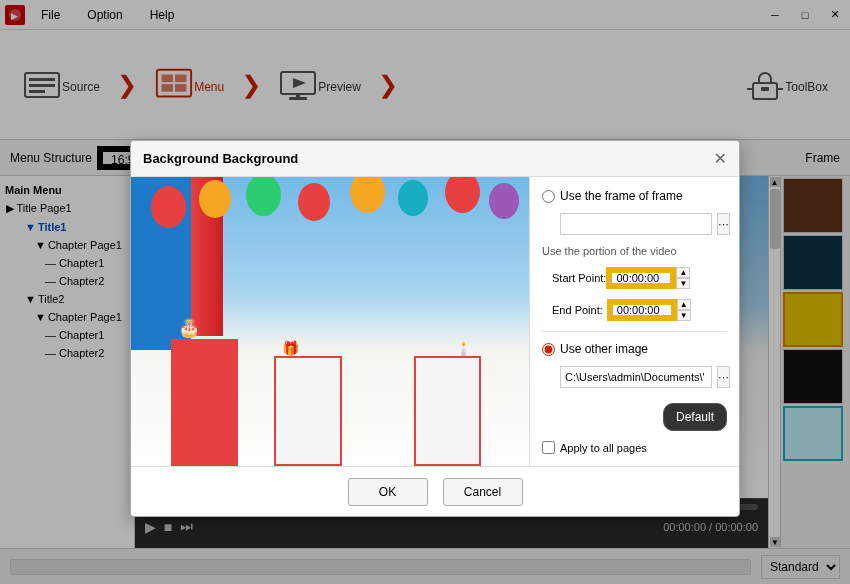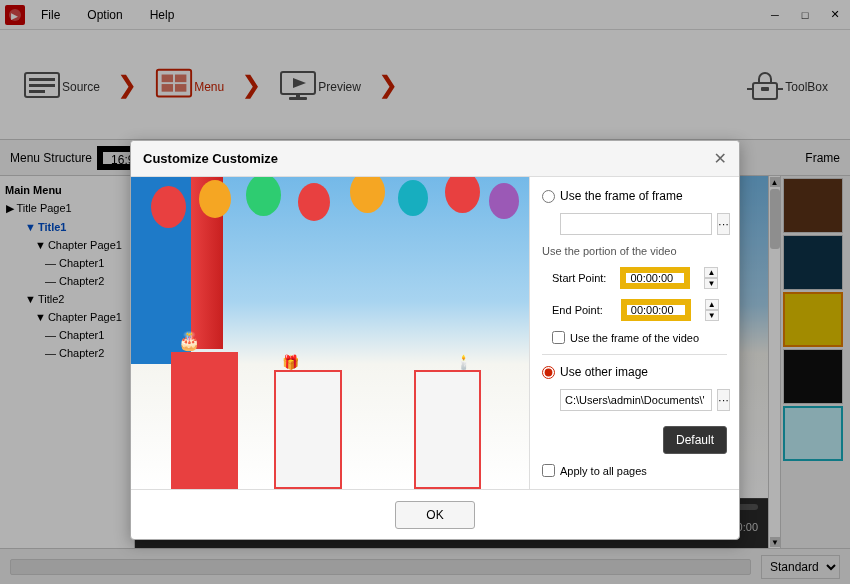--- a/index.html
+++ b/index.html
@@ -86,26 +86,26 @@
     .dialog-footer { height: 50px; border-top: 1px solid #ddd; display: flex; align-items: center; justify-content: center; gap: 15px; }
     .dialog-btn { width: 80px; height: 28px; border: 1px solid #aaa; background: #f5f5f5; cursor: pointer; border-radius: 3px; font-size: 12px; }
 
     
     .radio-row { display: flex; align-items: center; gap: 5px; font-size: 12px; }
     .radio-row input[type=radio] { cursor: pointer; }
     .input-row { display: flex; align-items: center; gap: 5px; }
     .text-field { height: 22px; border: 1px solid #ccc; flex: 1; padding: 0 4px; font-size: 11px; }
     .browse-btn { width: 24px; height: 22px; border: 1px solid #ccc; background: #f5f5f5; cursor: pointer; font-size: 11px; }
     .section-label { font-size: 11px; color: #555; }
-    .time-row { display: flex; align-items: center; gap: 14px; font-size: 11px; }
+    .time-row { display: flex; align-items: center; gap: 0; font-size: 11px; }
     .time-input { width: 75px; height: 22px; border: 6px solid #eab308; padding: 0 4px; font-size: 11px; }
     .spin-btn { width: 14px; height: 11px; border: 1px solid #ccc; background: #f5f5f5; cursor: pointer; display: flex; align-items: center; justify-content: center; font-size: 8px; }
     .checkbox-row { display: flex; align-items: center; gap: 5px; font-size: 11px; }
     .separator { height: 1px; background: #ddd; }
-    .default-btn { height: 28px; border: 1px solid #555; background: #333; color: #fff; cursor: pointer; border-radius: 3px; font-size: 12px; padding: 0 12px; }
+    .default-btn { height: 28px; border: 1px solid #555; background: #333; color: #fff; cursor: pointer; border-radius: 10px; font-size: 12px; padding: 0 12px; }
     .apply-row { display: flex; align-items: center; gap: 5px; font-size: 11px; }
 
     
     .scene-bg { position: absolute; inset: 0; background: linear-gradient(180deg, #74b9e8 0%, #a8d4f0 40%, #f5f5f0 55%, #fff 100%); }
     .blue-wall { position: absolute; top: 0; left: 0; width: 14%; height: 60%; background: #1e7ac8; }
     .red-curtain-l { position: absolute; top: 0; left: 14%; width: 8%; height: 55%; background: linear-gradient(90deg, #e84040, #c82020); }
 
     .b1 { width: 55px; height: 65px; background: #e84040; top: 5%; left: 5%; }
     .b2 { width: 50px; height: 60px; background: #f5a623; top: 2%; left: 15%; }
     .b3 { width: 55px; height: 65px; background: #2ecc71; top: 0%; left: 25%; }
@@ -340,21 +340,21 @@
   <select class="bottom-select">
     <option>Standard</option>
     <option>Custom</option>
   </select>
 </div>
 
 <div class="dialog-overlay">
   <div class="dialog" style="position:absolute; top:140px; left:130px; width:610px;">
 
     <div class="dialog-header">
-      <span class="dialog-title">Customize Customize</span>
+      <span class="dialog-title">Background Background</span>
       <span class="dialog-close">✕</span>
     </div>
 
     <div class="dialog-body">
 
       <div class="dialog-left" style="min-height:280px; background:#2a2a2a; position:relative; flex:1;">
 
         <div style="position:absolute;inset:0; background: linear-gradient(180deg, #74b9e8 0%, #a8d4f0 40%, #f5f5f0 60%, #fff 100%); overflow:hidden;">
           <div style="position:absolute;top:0;left:0;width:15%;height:60%;background:#1e7ac8;"></div>
           <div style="position:absolute;top:0;left:15%;width:8%;height:55%;background:linear-gradient(90deg,#e84040,#c82020);"></div>
@@ -401,24 +401,20 @@
 
         <div class="time-row" style="margin-left:10px;">
           <span>End Point:</span>
           <input type="text" class="time-input" style="width: 70px; margin-left: 4px;" value="00:00:00">
           <div style="display:flex;flex-direction:column;">
             <div class="spin-btn">▲</div>
             <div class="spin-btn">▼</div>
           </div>
         </div>
 
-        <div class="checkbox-row" style="margin-left:10px;">
-          <input type="checkbox" style="">
-          <span>Use the frame of the video</span>
-        </div>
 
         <div class="separator"></div>
 
         <div class="radio-row">
           <input type="radio" name="bg-source" checked="" style="accent-color: rgb(204, 34, 0);">
           <label>Use other image</label>
         </div>
         <div class="input-row" style="margin-left:18px;">
           <input type="text" class="text-field" value="C:\Users\admin\Documents\' ..." style="">
           <button class="browse-btn">···</button>
@@ -430,15 +426,16 @@
 
         <div class="apply-row">
           <input type="checkbox" style="">
           <span>Apply to all pages</span>
         </div>
       </div>
     </div>
 
     <div class="dialog-footer">
       <button class="dialog-btn">OK</button>
+      <button class="dialog-btn">Cancel</button>
     </div>
   </div>
 </div>
 
 </body></html>

